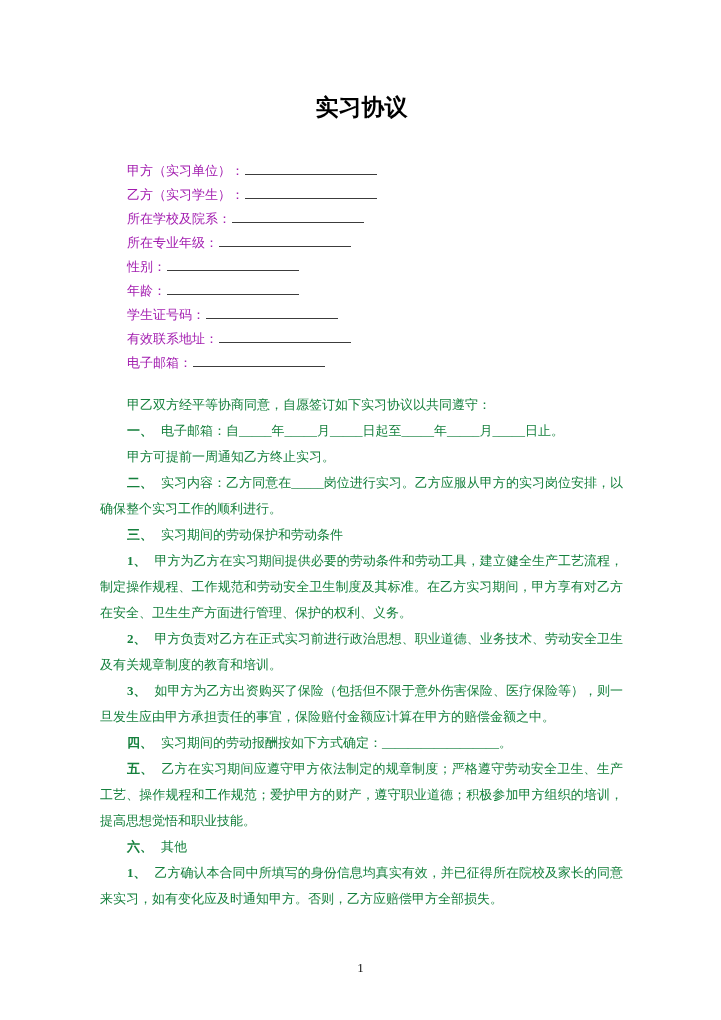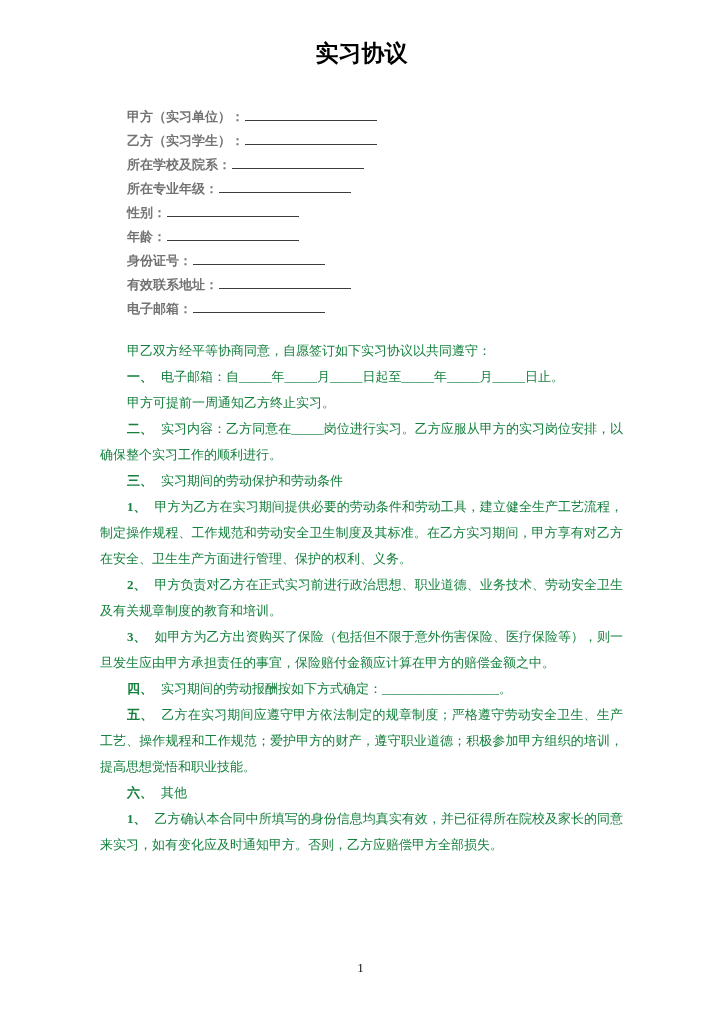--- a/index.html
+++ b/index.html
@@ -15,42 +15,41 @@
   }
   .page {
     position: relative;
     width: 721px;
     height: 1020px;
     background: #ffffff;
     overflow: hidden;
     box-sizing: border-box;
   }
   .content {
-    padding: 38px 98px 0 100px;
+    padding: 92px 98px 0 100px;
   }
   .doc-title {
     margin: 0 0 36px 0;
     font-size: 23px;
     font-weight: bold;
     text-align: center;
     color: #000000;
   }
   .fields {
     margin: 0;
   }
   .field-row {
     font-size: 13px;
     height: 24px;
     line-height: 24px;
     padding-left: 27px;
     white-space: nowrap;
   }
   .field-label {
-    color: #737373;
-    font-weight: bold;
+    color: #a21caf;
   }
   .blank {
     display: inline-block;
     width: 132px;
     height: 13px;
     border-bottom: 1px solid #3c3c3c;
     margin-left: 1px;
     vertical-align: baseline;
   }
   .body-sec {
@@ -86,21 +85,21 @@
 
     <h1 class="doc-title">实习协议</h1>
 
     <div class="fields" id="fields">
         <div class="field-row"><span class="field-label">甲方（实习单位）：</span><span class="blank"></span></div>
         <div class="field-row"><span class="field-label">乙方（实习学生）：</span><span class="blank"></span></div>
         <div class="field-row"><span class="field-label">所在学校及院系：</span><span class="blank"></span></div>
         <div class="field-row"><span class="field-label">所在专业年级：</span><span class="blank"></span></div>
         <div class="field-row"><span class="field-label">性别：</span><span class="blank"></span></div>
         <div class="field-row"><span class="field-label">年龄：</span><span class="blank"></span></div>
-        <div class="field-row"><span class="field-label">身份证号：</span><span class="blank"></span></div>
+        <div class="field-row"><span class="field-label">学生证号码：</span><span class="blank"></span></div>
         <div class="field-row"><span class="field-label">有效联系地址：</span><span class="blank"></span></div>
         <div class="field-row"><span class="field-label">电子邮箱：</span><span class="blank"></span></div>
       </div>
 
     <div class="body-sec" id="paras">
         <p class="para"><span>甲乙双方经平等协商同意，自愿签订如下实习协议以共同遵守：</span></p>
         <p class="para"><span class="marker">一、</span><span>电子邮箱：自_____年_____月_____日起至_____年_____月_____日止。</span></p>
         <p class="para"><span>甲方可提前一周通知乙方终止实习。</span></p>
         <p class="para"><span class="marker">二、</span><span>实习内容：乙方同意在_____岗位进行实习。乙方应服从甲方的实习岗位安排，以确保整个实习工作的顺利进行。</span></p>
         <p class="para"><span class="marker">三、</span><span>实习期间的劳动保护和劳动条件</span></p>

